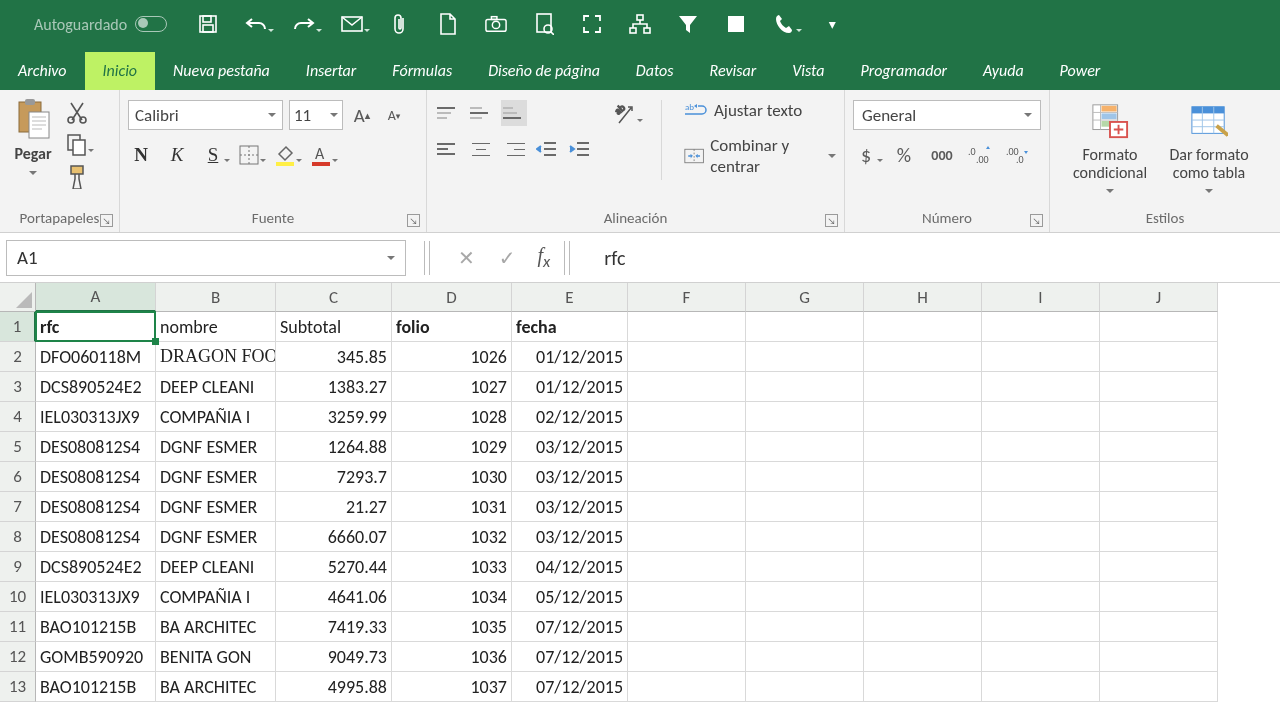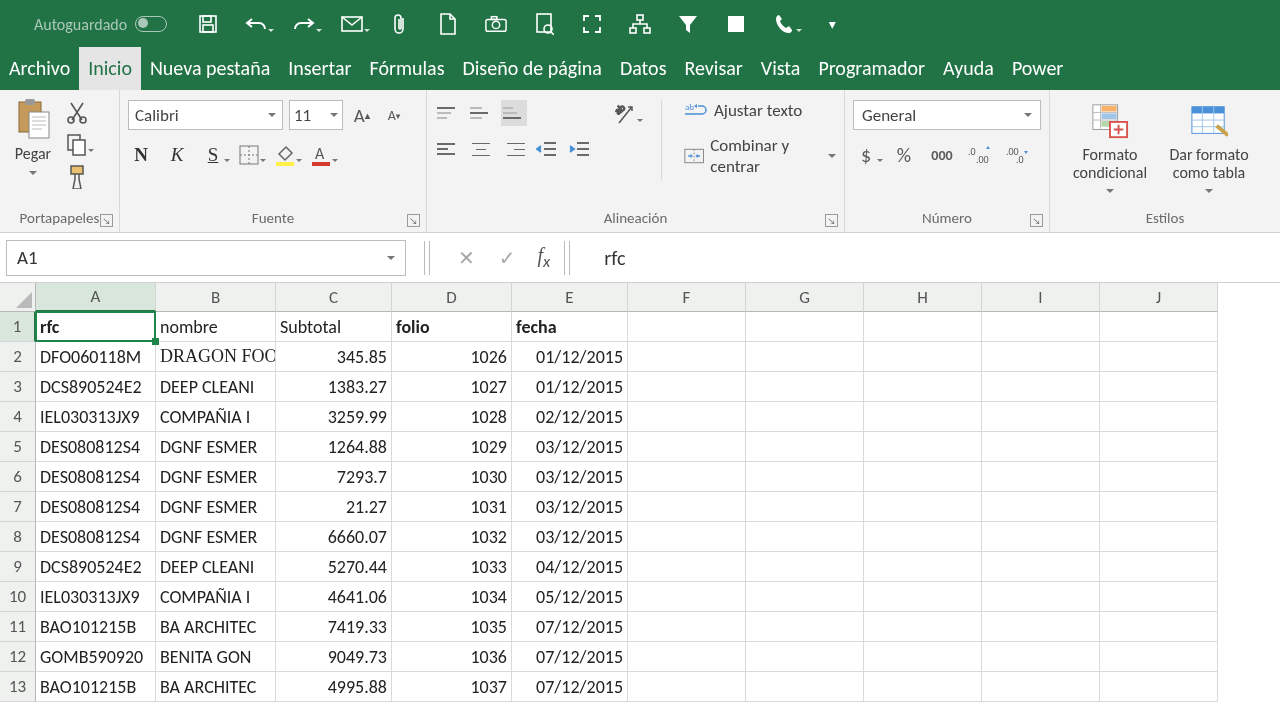--- a/index.html
+++ b/index.html
@@ -10,37 +10,37 @@
 .autosave { display:flex; align-items:center; gap:8px; margin-left:34px; font-size:16px; color:#a9c8b8; }
 .autosave-toggle { width:32px; height:16px; border:1.5px solid #a9c8b8; border-radius:10px; position:relative; }
 .autosave-toggle:after { content:""; position:absolute; left:2px; top:1px; width:10px; height:10px; border-radius:50%; background:#a9c8b8; }
 .qat { display:flex; align-items:center; gap:26px; margin-left:30px; }
 .qat .ic { width:22px; height:22px; display:flex; align-items:center; justify-content:center; color:#fff; font-size:18px; position:relative; }
 .qat .carret:after { content:""; position:absolute; right:-7px; bottom:0px; border:3px solid transparent; border-top-color:#cfe6d9; }
 .wintitle { position:absolute; left:955px; width:170px; text-align:center; color:#fff; font-size:18px; }
 
 
 .tabs { height:42px; background:#217346; display:flex; align-items:flex-end; }
-.tab { padding:9px 9px 10px; font-size:20px; color:#fff; cursor:pointer; }
-.tab.active { background:#e5e5e5; color:#217346; }
+.tab { padding:9px 18px 10px; font-size:16px; color:#fff; cursor:pointer;font-style:italic; }
+.tab.active { background:#bef264; color:#217346; }
 
 
 .ribbon { height:143px; background:#f3f3f3; border-bottom:1px solid #d0d0d0; display:flex; }
 .group { border-right:1px solid #d8d8d8; padding:6px 8px 2px; display:flex; flex-direction:column; justify-content:space-between; position:relative; }
 .gtitle { text-align:center; font-size:15px; color:#6b6b6b; padding-bottom:3px; }
 .launcher { position:absolute; right:6px; bottom:5px; width:13px; height:13px; border:1px solid #9a9a9a; font-size:9px; color:#6b6b6b; display:flex; align-items:center; justify-content:center; }
 .row { display:flex; align-items:center; gap:7px; }
 .iconbtn { width:26px; height:26px; display:flex; align-items:center; justify-content:center; cursor:pointer; color:#5a5a5a; position:relative; }
 .iconbtn.wdd:after { content:""; position:absolute; right:-4px; bottom:3px; border:3px solid transparent; border-top-color:#777; }
 .bigbtn { display:flex; flex-direction:column; align-items:center; gap:4px; font-size:16px; color:#444; cursor:pointer; padding:2px 6px; }
 .bigbtn .glyph { width:38px; height:42px; display:flex; align-items:center; justify-content:center; }
 
 
 .clipgrp { width:120px; }
-.clipgrp .gbody { display:flex; gap:6px; height:100px; }
+.clipgrp .gbody { display:flex; gap:6px; height:100px;font-weight:bold; }
 .clipgrp .sidecol { display:flex; flex-direction:column; gap:6px; padding-top:4px; }
 
 
 .fontgrp { width:307px; }
 .fnamebox { width:155px; height:30px; border:1px solid #bcbcbc; background:#fff; display:flex; align-items:center; padding:0 6px; font-size:17px; color:#444; justify-content:space-between; }
 .fsizebox { width:54px; height:30px; border:1px solid #bcbcbc; background:#fff; display:flex; align-items:center; padding:0 4px; font-size:17px; color:#444; justify-content:space-between; }
 .dd { width:0;height:0;border:4px solid transparent;border-top-color:#777;margin-top:4px; }
 .fontgrp .r2 { margin-top:12px; gap:10px; }
 .fontgrp .r1 { margin-top:4px; gap:6px; }
 .bold { font-family:"Times New Roman";font-weight:bold;font-size:19px;color:#333; }

